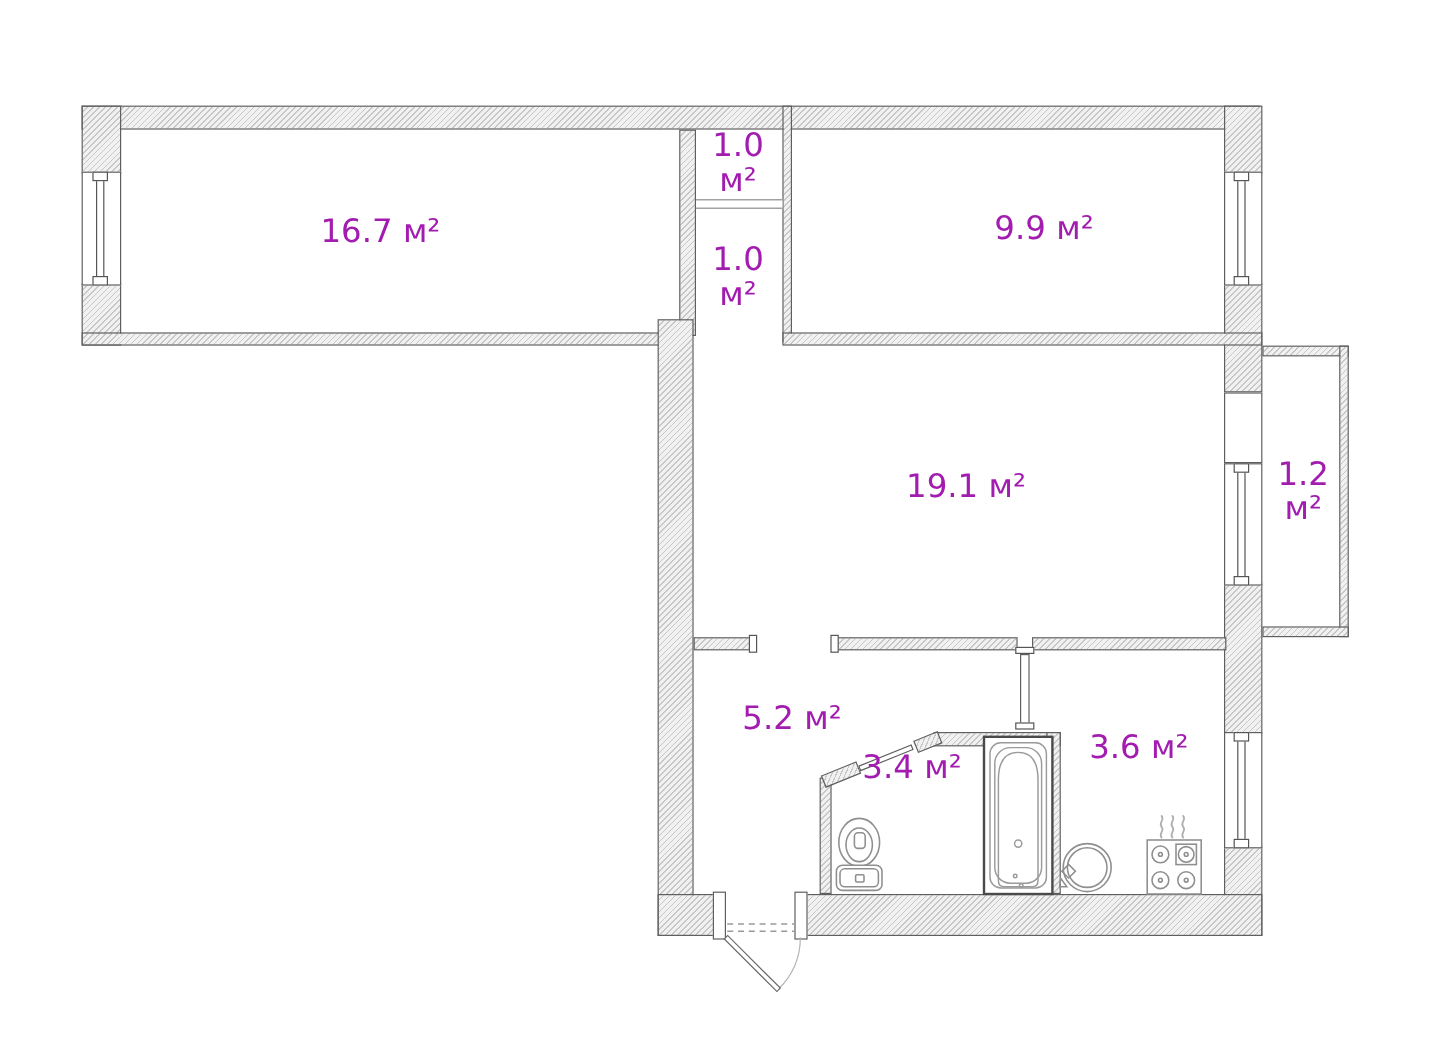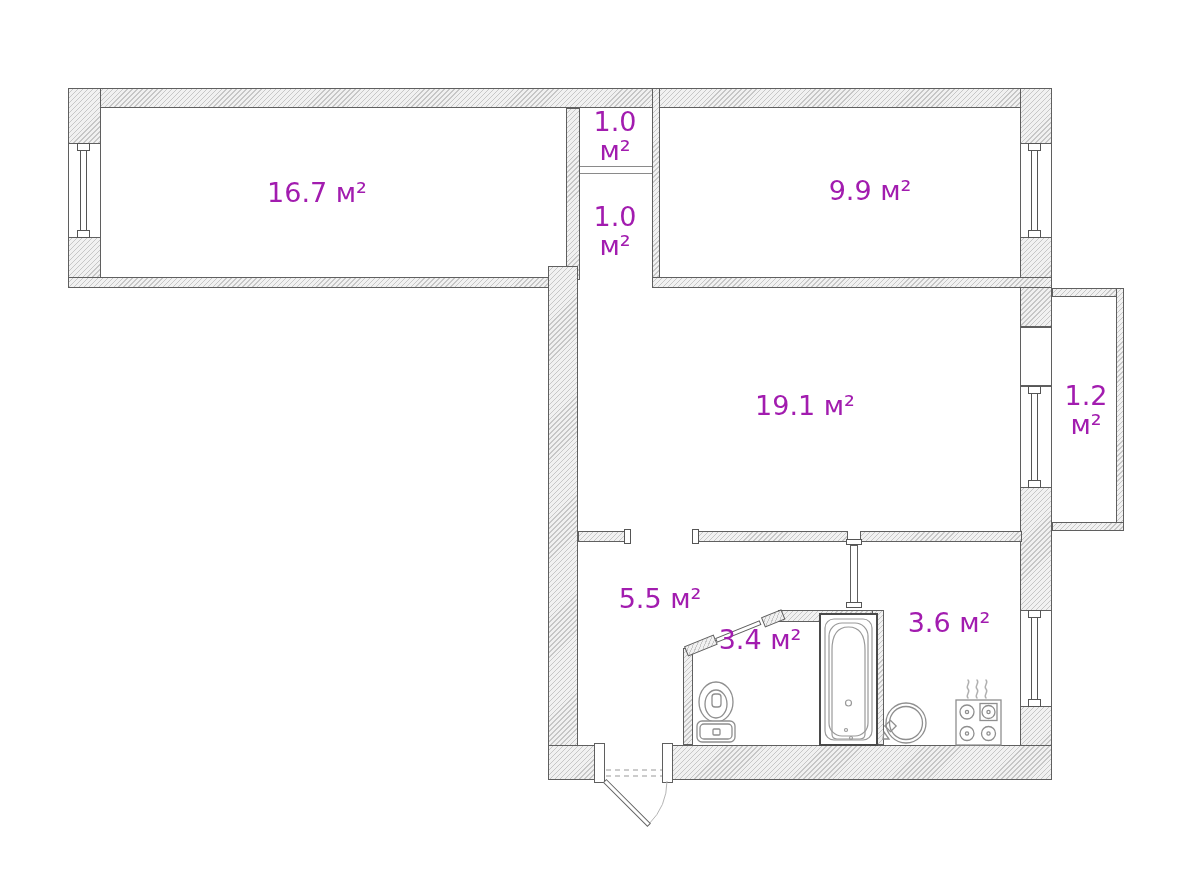--- a/index.html
+++ b/index.html
@@ -100,21 +100,21 @@
 
   <div class="label" style="left:838px;top:191px;margin-left:32px;">9.9 м²</div>
 
   <div class="label" style="left:805px;top:406px;">19.1 м²</div>
 
   <div class="label" style="left:1086px;top:410px;">
     <div>1.2</div>
     <div>м²</div>
   </div>
 
-  <div class="label" style="left:660px;top:599px;">5.5 м²</div>
+  <div class="label" style="left:660px;top:599px;">5.2 м²</div>
 
   <div class="label" style="left:760px;top:640px;">3.4 м²</div>
 
   <div class="label" style="left:949px;top:623px;">3.6 м²</div>
 
   <svg class="fx" width="1195" height="869" viewBox="0 0 1195 869">
 
     <g fill="none" stroke="#8f8f8f" stroke-width="1.3">
       <ellipse cx="716" cy="702" rx="17" ry="20"></ellipse>
       <ellipse cx="716" cy="704" rx="11" ry="14"></ellipse>

